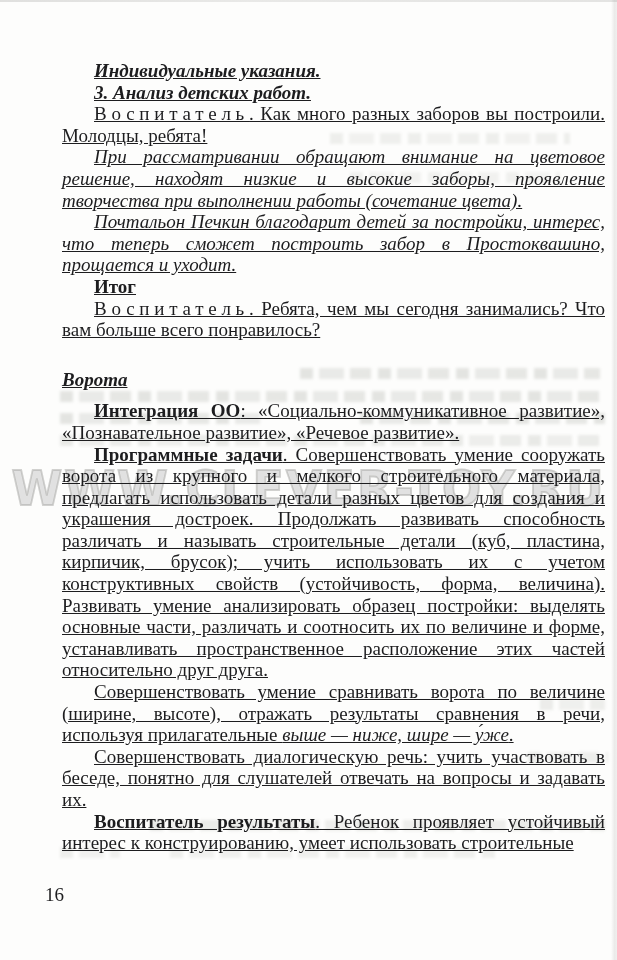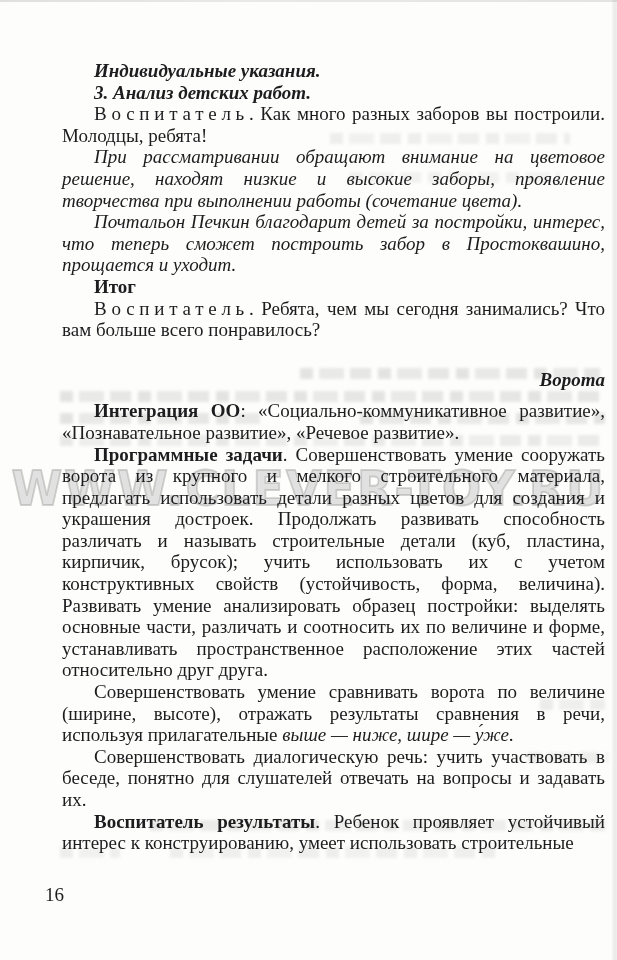--- a/index.html
+++ b/index.html
@@ -20,25 +20,25 @@
     position:absolute;top:0;right:0;width:6px;height:100%;
     background:linear-gradient(90deg,rgba(0,0,0,0) 0%,rgba(150,150,148,.18) 60%,rgba(120,120,118,.10) 100%);
   }
   .text-block{
     position:absolute;top:60px;left:62px;width:543px;
     font-size:19px;line-height:21.6px;
     text-align:justify;
     z-index:2;
     hyphens:auto;
   }
-  .para{margin:0;text-indent:32px;}
+  .para{margin:0;text-indent:32px;text-decoration:underline;}
   .heading{
     margin:28px 0 10px 0;
     text-indent:0;
-    text-align:right;
+    text-align:left;
     font-weight:bold;font-style:italic;
   }
   .run-regular{font-style:normal;font-weight:normal;}
   .run-bold{font-weight:bold;}
   .run-italic{font-style:italic;}
   .run-bold-italic{font-weight:bold;font-style:italic;}
   .run-spaced{letter-spacing:.25em;}
   .page-number{
     position:absolute;left:45px;top:884px;
     font-size:19px;z-index:2;

